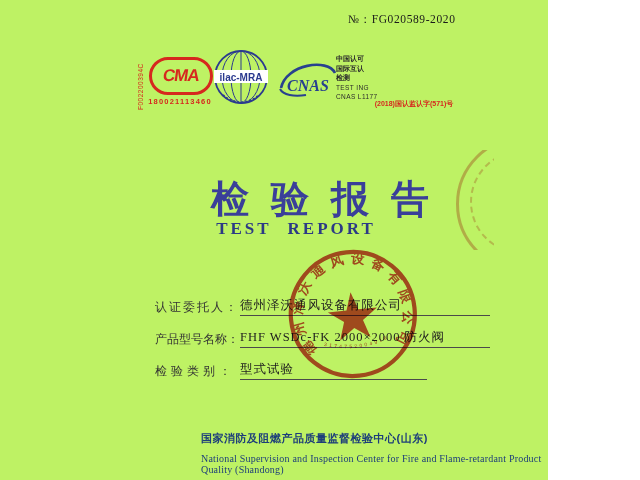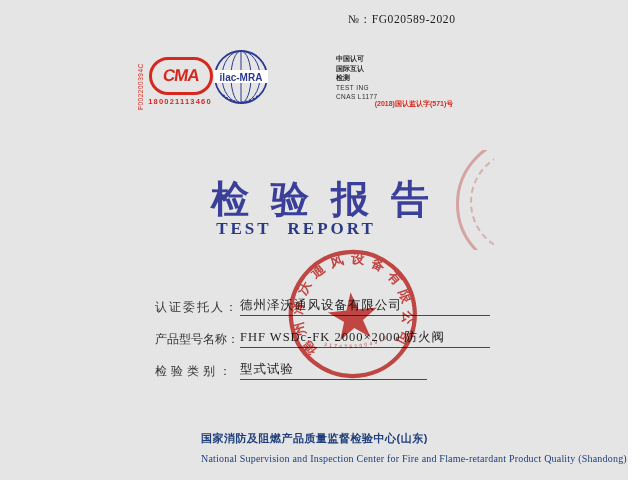--- a/index.html
+++ b/index.html
@@ -1,17 +1,17 @@
 <!DOCTYPE html>
 <html><head>
 <meta charset="utf-8">
 <style>
   html,body{margin:0;padding:0;background:#ffffff;}
   .page{
-    position:relative;width:628px;height:480px;background:#e5e5e5;overflow:hidden;
+    position:relative;width:548px;height:480px;background:#bef264;overflow:hidden;
     font-family:"Liberation Serif","DejaVu Serif",serif;color:#222;
   }
   .abs{position:absolute;}
 
   
   .report-no{left:348px;top:12px;font-size:11.5px;letter-spacing:.6px;color:#1a1a1a;}
 
   
   .side-code{
     left:137px;top:46px;height:64px;color:#d6281e;font-size:6.5px;letter-spacing:.5px;
@@ -104,20 +104,27 @@
       <circle cx="28" cy="28" r="26" fill="none" stroke="#2b3a8f" stroke-width="1.8"></circle>
       <ellipse cx="28" cy="28" rx="10" ry="26" fill="none" stroke="#2b3a8f" stroke-width="1"></ellipse>
       <ellipse cx="28" cy="28" rx="19" ry="26" fill="none" stroke="#2b3a8f" stroke-width="1"></ellipse>
       <line x1="28" y1="2" x2="28" y2="54" stroke="#2b3a8f" stroke-width="1"></line>
       <path d="M 10,46 A 26,26 0 0 0 46,46" fill="none" stroke="#2b3a8f" stroke-width="2" stroke-dasharray="2 2"></path>
       <rect x="1" y="21" width="54" height="13" fill="#ffffff"></rect>
       <text x="28" y="31.5" text-anchor="middle" font-family="Liberation Sans, sans-serif" font-size="10" font-weight="bold" fill="#2b3a8f">ilac-MRA</text>
     </svg>
   </div>
 
+  <div class="abs cnas-logo">
+    <svg width="60" height="42" viewBox="0 0 60 42">
+      <path d="M 3,30 C 8,6 50,0 57,15" fill="none" stroke="#28418f" stroke-width="2.6"></path>
+      <path d="M 2,31 C 5,37 16,39 28,37" fill="none" stroke="#28418f" stroke-width="2"></path>
+      <text x="30" y="33" text-anchor="middle" font-family="Liberation Serif, serif" font-size="16" font-weight="bold" font-style="italic" fill="#28418f">CNAS</text>
+    </svg>
+  </div>
   <div class="abs cnas-text">
     <div class="cn">中国认可</div>
     <div class="cn">国际互认</div>
     <div class="cn">检测</div>
     <div class="en">TEST ING</div>
     <div class="en">CNAS L1177</div>
   </div>
 
   <div class="abs cal-caption">(2018)国认监认字(571)号</div>
 

